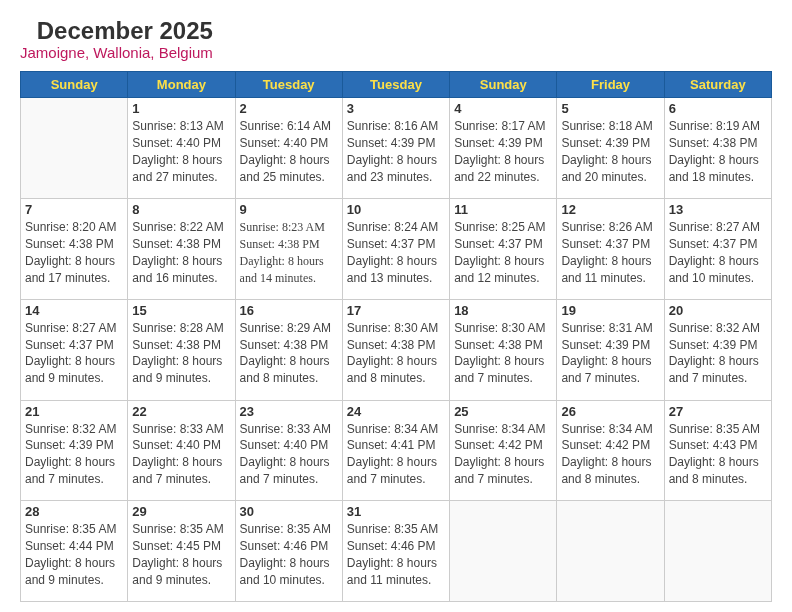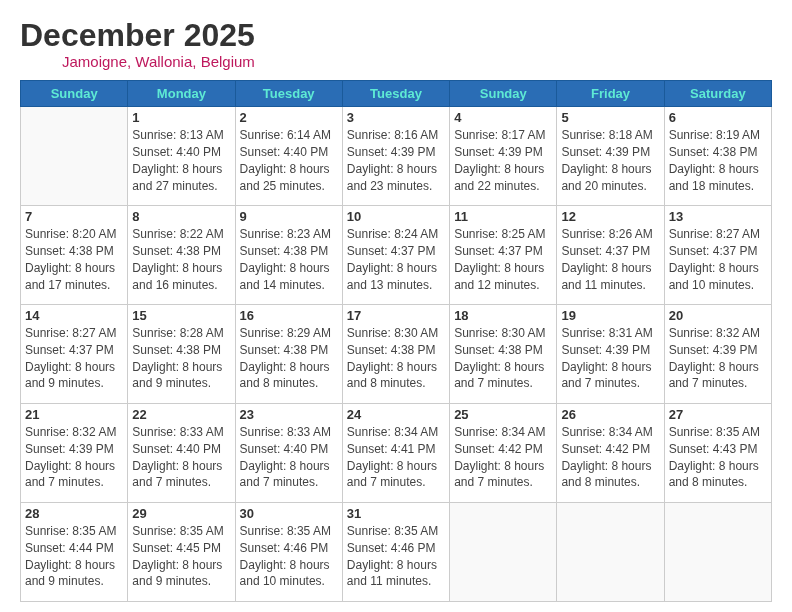--- a/index.html
+++ b/index.html
@@ -36,39 +36,39 @@
     .logo-text span.general { color: #333; }
     .logo-text span.blue { color: #2a6db5; }
     .logo-icon {
       width: 28px;
       height: 28px;
     }
     .title-block {
       text-align: right;
     }
     .month-title {
-      font-size: 32px;
+      font-size: 24px;
       font-weight: bold;
       color: #333;
       line-height: 1.1;
     }
     .location {
       font-size: 15px;
       color: #be185d;
     }
     .calendar {
       flex: 1;
       border: 1px solid #ccc;
       border-collapse: collapse;
       width: 100%;
       table-layout: fixed;
     }
     .calendar th {
       background-color: #2a6db5;
-      color: #5eead4;
+      color: #fde047;
       font-size: 13px;
       font-weight: bold;
       padding: 5px 4px;
       text-align: center;
       border: 1px solid #1a5a9a;
     }
     .calendar td {
       border: 1px solid #ccc;
       vertical-align: top;
       padding: 3px 4px;
@@ -173,21 +173,21 @@
           </td>
           <td>
             <div class="day-number">8</div>
             <div class="day-info" style="white-space: pre-line;">Sunrise: 8:22 AM
 Sunset: 4:38 PM
 Daylight: 8 hours
 and 16 minutes.</div>
           </td>
           <td>
             <div class="day-number">9</div>
-            <div class="day-info" style="white-space: pre-line;">Sunrise: 8:23 AM
+            <div class="day-info" style="white-space: pre-line; font-family: Liberation Serif, serif;">Sunrise: 8:23 AM
 Sunset: 4:38 PM
 Daylight: 8 hours
 and 14 minutes.</div>
           </td>
           <td>
             <div class="day-number">10</div>
             <div class="day-info" style="white-space: pre-line;">Sunrise: 8:24 AM
 Sunset: 4:37 PM
 Daylight: 8 hours
 and 13 minutes.</div>

